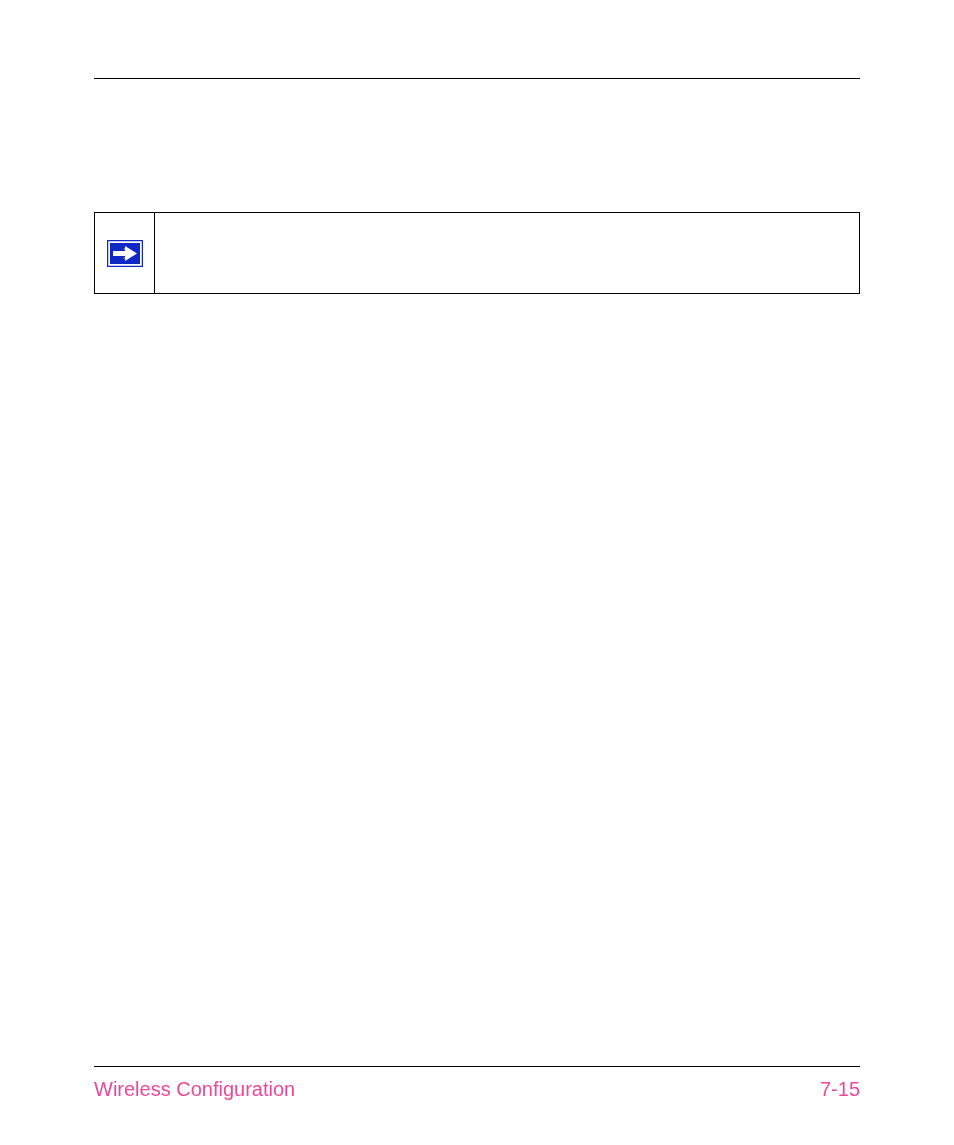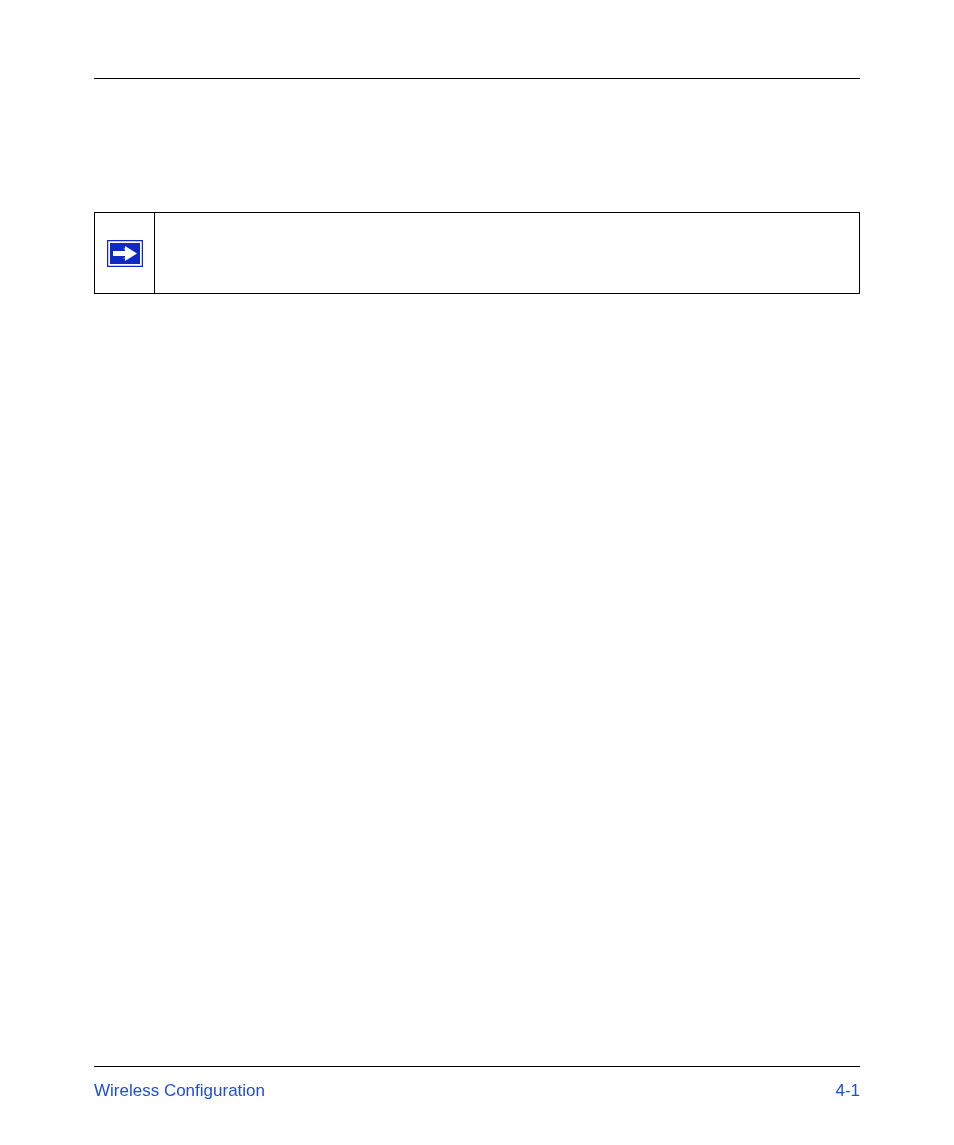--- a/index.html
+++ b/index.html
@@ -60,22 +60,22 @@
       height: 0;
       border-top: 1px solid #000;
     }
     .footer {
       position: absolute;
       bottom: 44px;
       left: 94px;
       right: 94px;
       display: flex;
       justify-content: space-between;
-      font-size: 17px;
-      color: #1d4ed8;
+      font-size: 20px;
+      color: #ec4899;
     }
   </style>
 </head>
 <body>
 
 <div class="page">
   <div class="top-rule"></div>
 
   <div class="note-box">
     <div class="note-icon-cell">
@@ -89,15 +89,15 @@
     </div>
     <div class="note-content-cell">
       <span></span>
     </div>
   </div>
 
   <div class="bottom-rule"></div>
 
   <div class="footer">
     <span>Wireless Configuration</span>
-    <span>4-1</span>
+    <span>7-15</span>
   </div>
 </div>
 
 </body></html>

